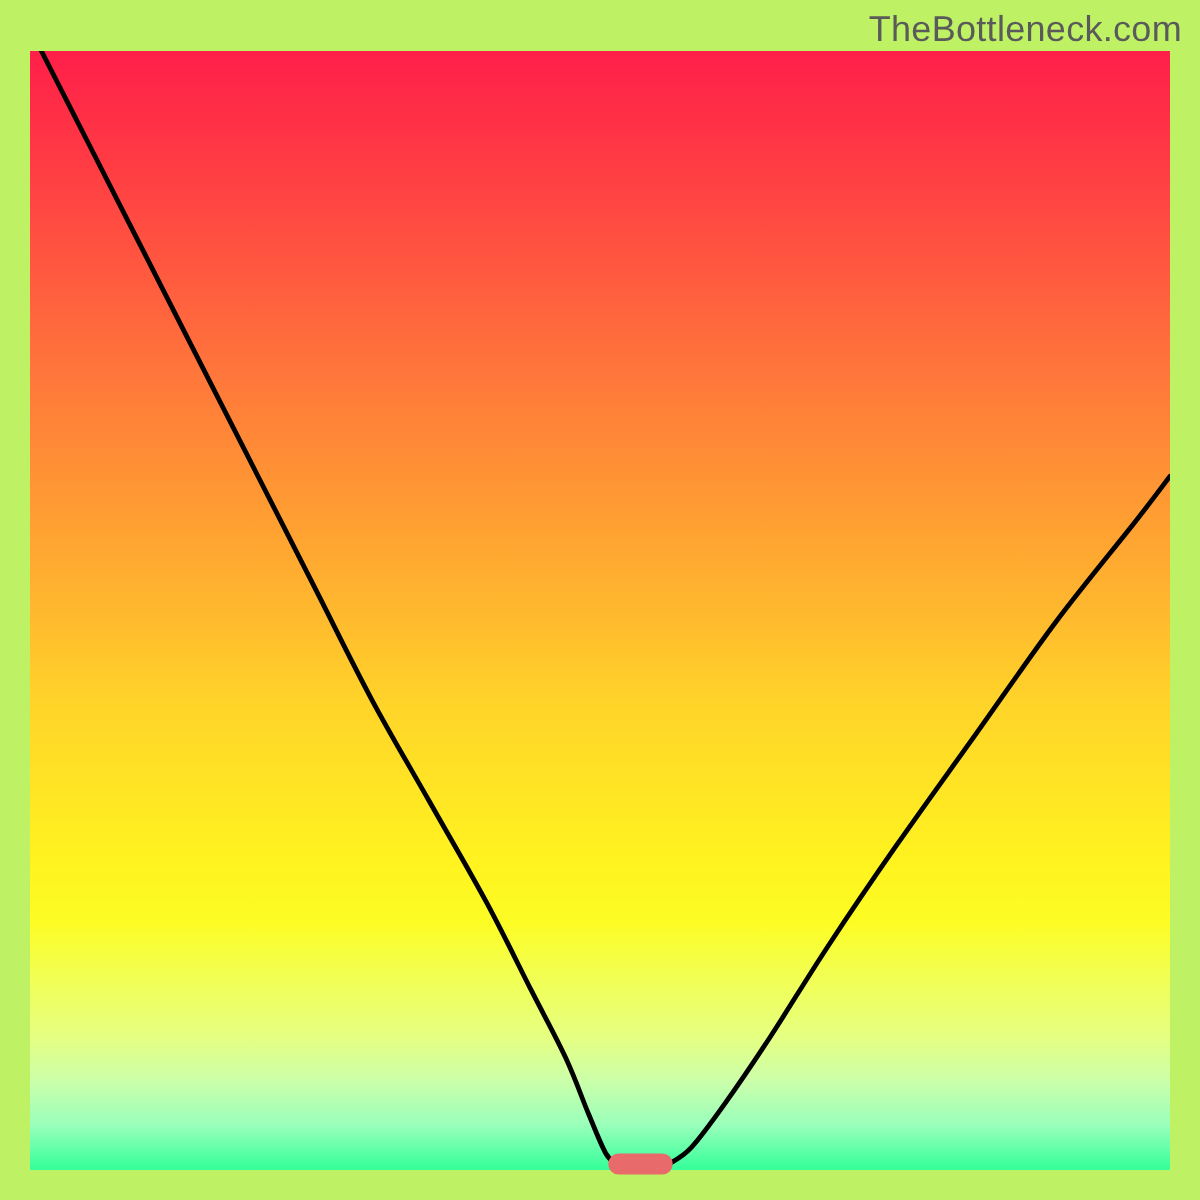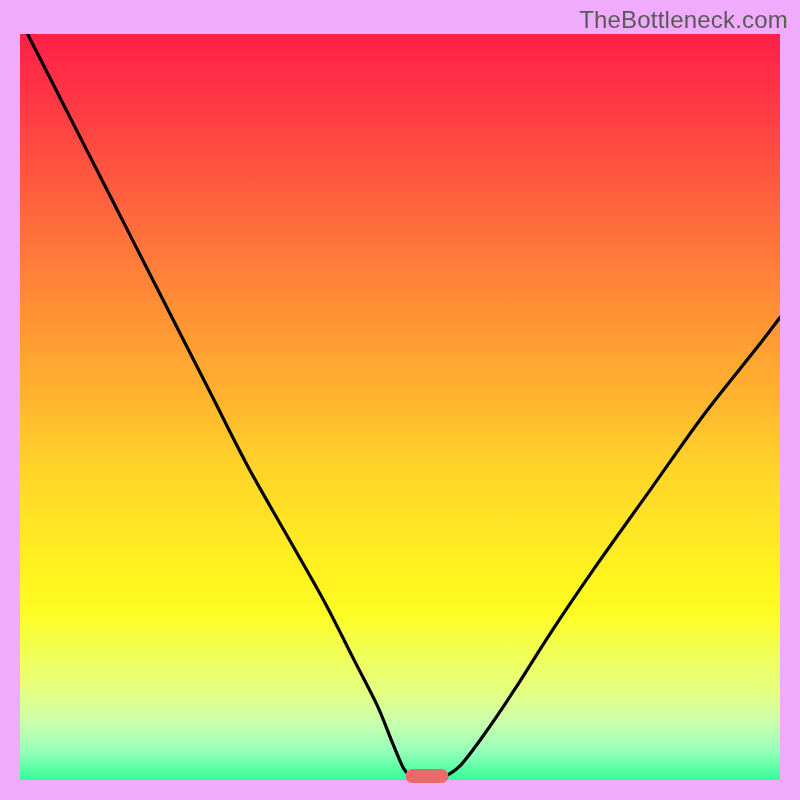--- a/index.html
+++ b/index.html
@@ -8,21 +8,21 @@
     width: 800px;
     height: 800px;
     background: #000;
     overflow: hidden;
     font-family: Arial, Helvetica, sans-serif;
   }
   .frame {
     position: relative;
     width: 800px;
     height: 800px;
-    background: #f0abfc;
+    background: #bef264;
   }
   .attribution {
     position: absolute;
     top: 6px;
     right: 12px;
     color: #5a5a5a;
     font-size: 24px;
     font-weight: 400;
     letter-spacing: 0.2px;
     z-index: 10;

